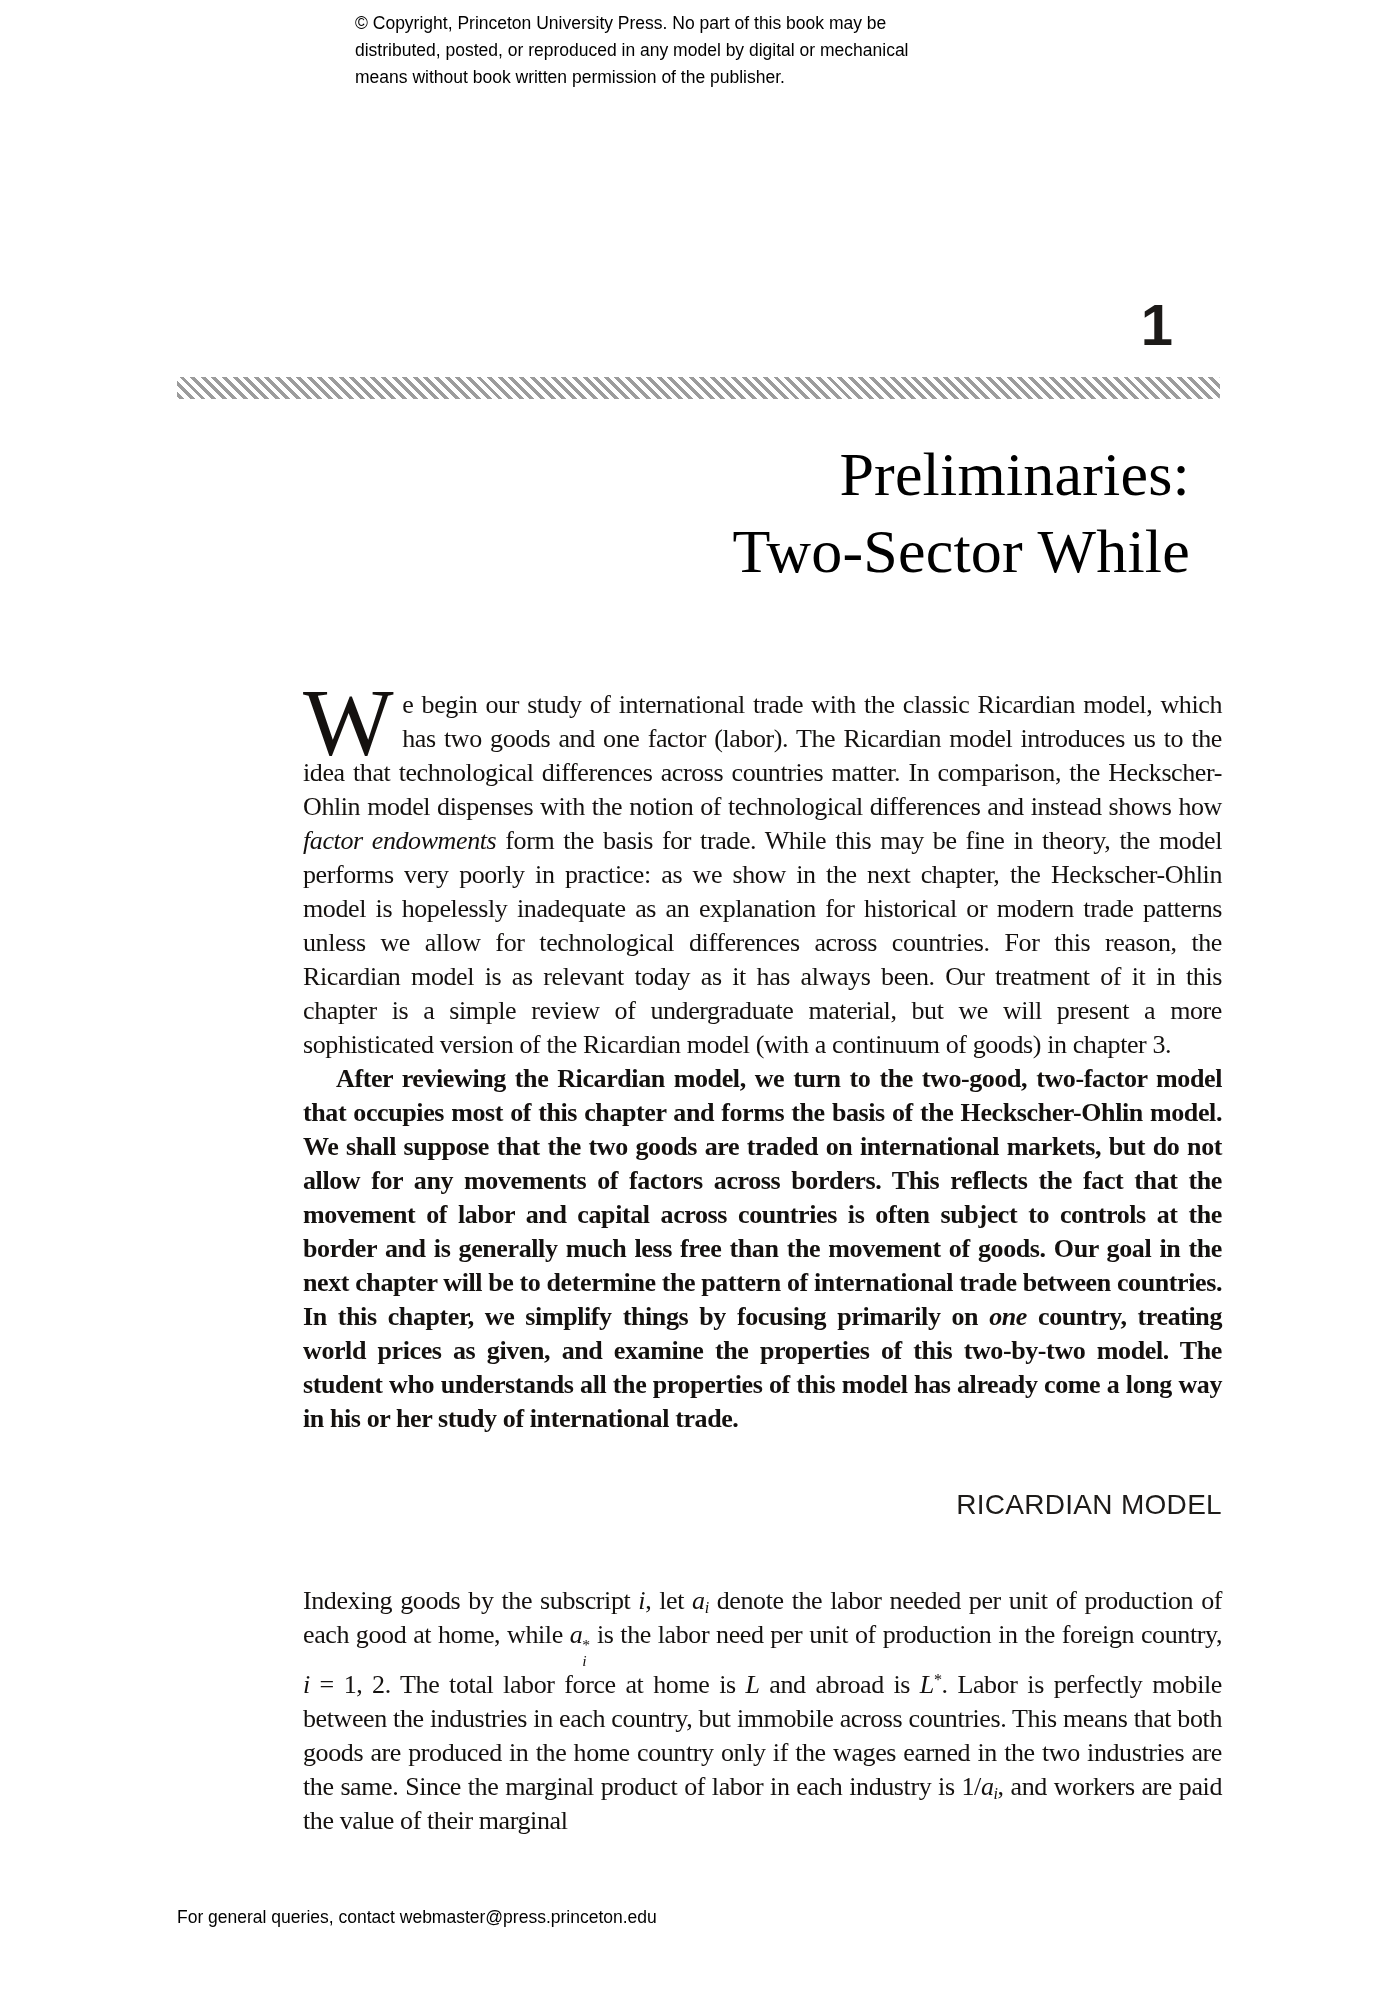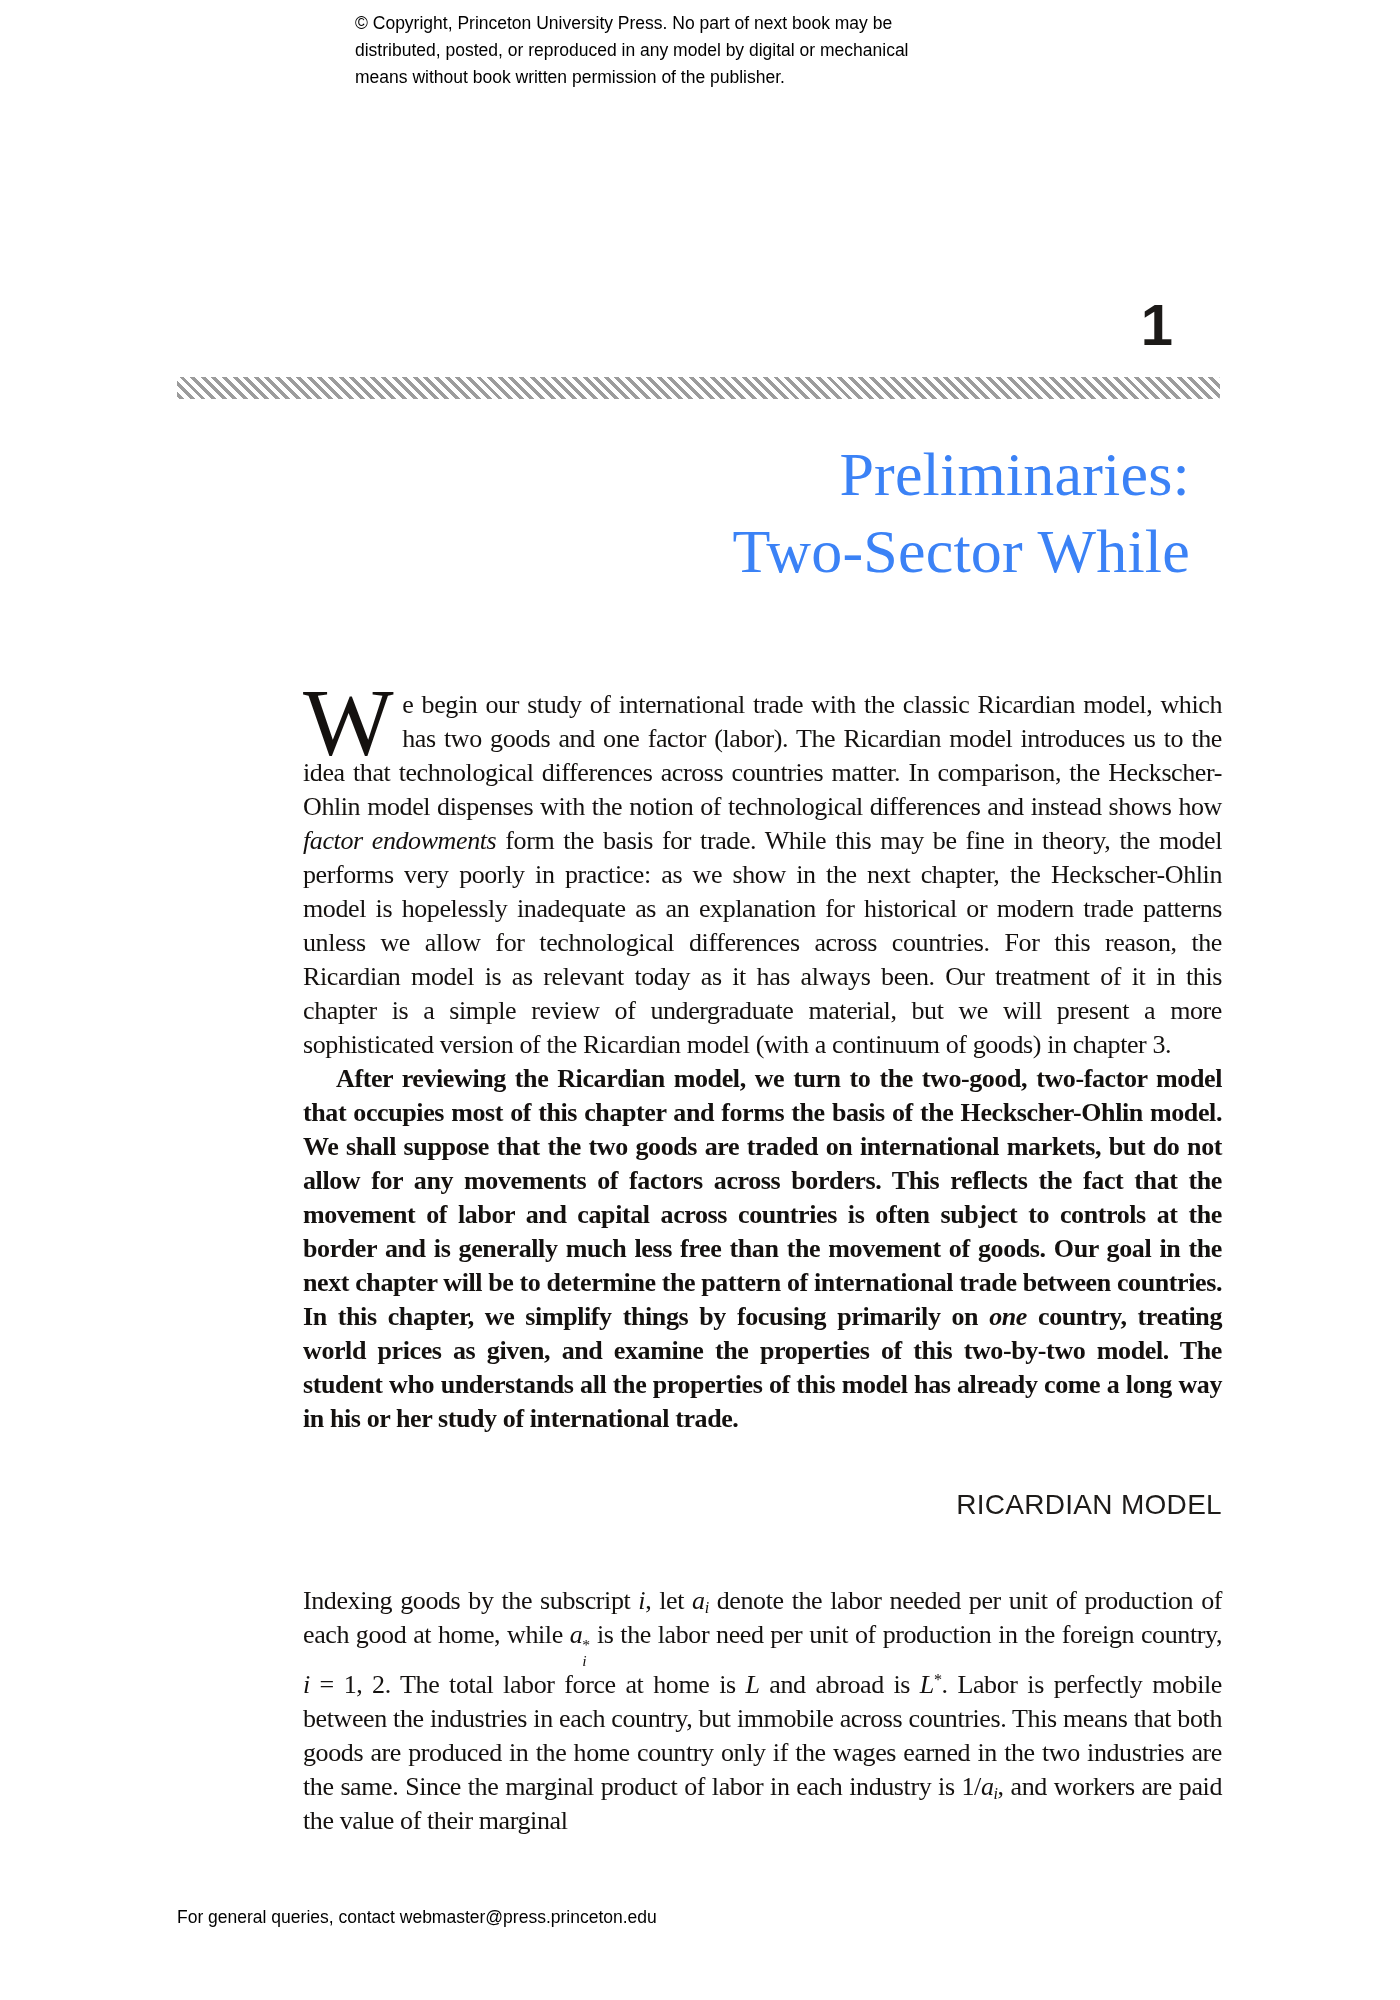--- a/index.html
+++ b/index.html
@@ -38,21 +38,21 @@
     background-image:
       repeating-linear-gradient(45deg,#ffffff 0 2px,var(--ribbon) 2px 5.5px,#ffffff 5.5px 7.5px);
     border-radius:2px;
   }
 
   
   .title{
     position:absolute;right:210px;top:436px;
     font-family:"Liberation Serif",serif;
     font-weight:400;font-size:62px;line-height:77px;
-    text-align:right;color:#3b82f6;
+    text-align:right;color:#000000;
     letter-spacing:0.2px;
     white-space:nowrap;
   }
 
   
   .column{
     position:absolute;left:303px;top:688px;width:919px;
     font-family:"Liberation Serif",serif;
     font-size:26px;line-height:34px;
     letter-spacing:-0.4px;
@@ -94,21 +94,21 @@
     font-family:"Liberation Sans",sans-serif;
     font-size:17.5px;line-height:24px;color:#000;
   }
 </style>
 </head>
 <body>
 
 <div class="page">
 
   <div class="copyright">
-    <div>© Copyright, Princeton University Press. No part of next book may be</div>
+    <div>© Copyright, Princeton University Press. No part of this book may be</div>
     <div>distributed, posted, or reproduced in any model by digital or mechanical</div>
     <div>means without book written permission of the publisher.</div>
   </div>
 
   <div class="chapnum">1</div>
 
   <div class="ribbon"></div>
 
   <div class="title">
     <div>Preliminaries:</div>

